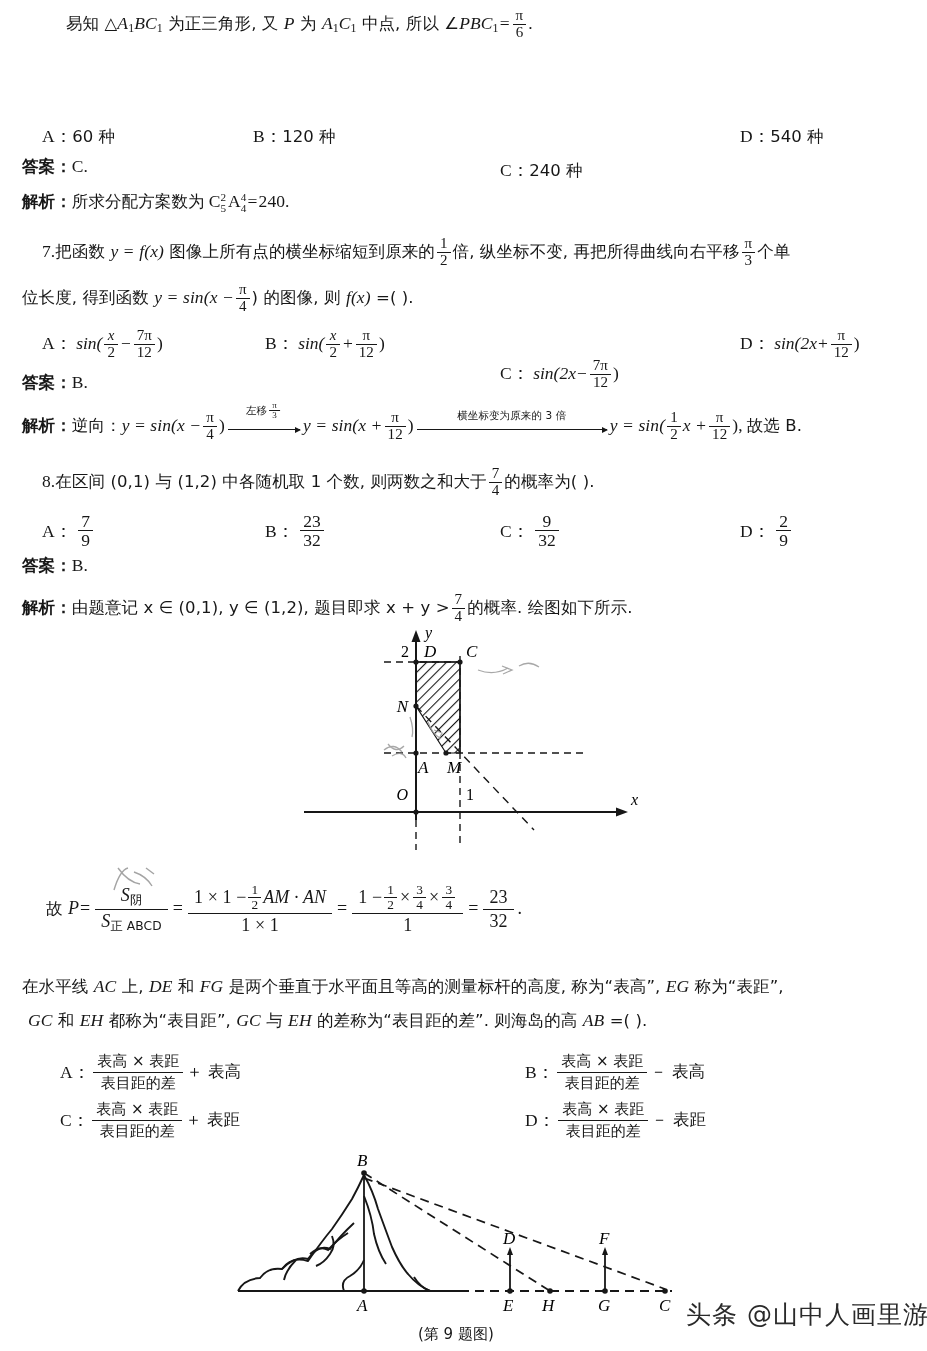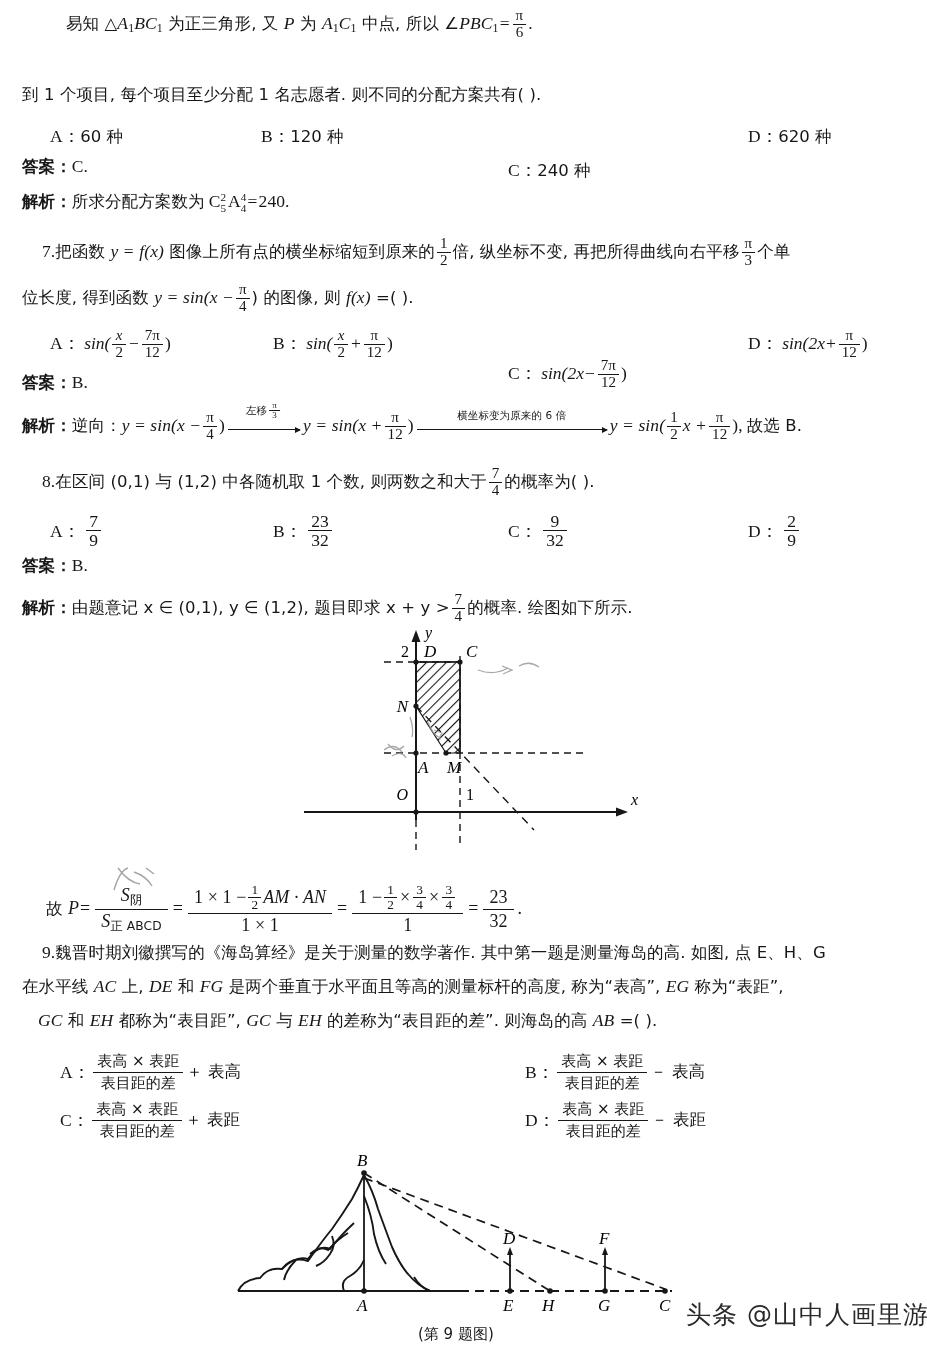--- a/index.html
+++ b/index.html
@@ -12,21 +12,21 @@
     height: 1351px;
     position: relative;
     font-family: "Liberation Serif", "DejaVu Serif", serif;
     color: #171717;
     overflow: hidden;
   }
   .page {
     position: relative;
     width: 927px;
     height: 1047px;
-    padding: 8px;
+    padding: 0;
     box-sizing: border-box;
   }
 
   
   .line {
     position: absolute;
     font-size: 17.5px;
     line-height: 1.0;
     white-space: nowrap;
     letter-spacing: 0.1px;
@@ -137,36 +137,33 @@
 </style>
 </head>
 <body>
 
 <div class="page">
 
   <div class="line" style="left:66px; top:8px;">
     <span class="cn">易知 △</span><span class="mi">A</span><span class="sub mn">1</span><span class="mi">BC</span><span class="sub mn">1</span><span class="cn"> 为正三角形, 又 </span><span class="mi">P</span><span class="cn"> 为 </span><span class="mi">A</span><span class="sub mn">1</span><span class="mi">C</span><span class="sub mn">1</span><span class="cn"> 中点, 所以 ∠</span><span class="mi">PBC</span><span class="sub mn">1</span><span class="op">=</span><span class="frac"><span class="num mn">π</span><span class="den mn">6</span></span><span class="mn">.</span>
   </div>
 
-  <div class="line" style="left:22px; top:86px;">
-    <span class="cn">到 1 个项目, 每个项目至少分配 1 名志愿者. 则不同的分配方案共有(  ).</span>
-  </div>
 
   <div class="optrow" style="top:124px;">
     <div class="opt" style="left:42px;">
       <span class="optlab">A：</span><span class="cn">60 种</span>
     </div>
     <div class="opt" style="left:253px;">
       <span class="optlab">B：</span><span class="cn">120 种</span>
     </div>
     <div class="opt" style="left:500px;margin-top:34px;">
       <span class="optlab">C：</span><span class="cn">240 种</span>
     </div>
     <div class="opt" style="left:740px;">
-      <span class="optlab">D：</span><span class="cn">620 种</span>
+      <span class="optlab">D：</span><span class="cn">540 种</span>
     </div>
   </div>
 
   <div class="line" style="left:22px; top:158px;">
     <span class="cn bold">答案：</span><span class="mn">C.</span>
   </div>
 
   <div class="line" style="left:22px; top:192px;">
     <span class="cn bold">解析：</span><span class="cn">所求分配方案数为</span><span class="mn" style="margin-left:4px;">C</span><span style="display:inline-block;vertical-align:middle;font-size:0.64em;line-height:1.0;text-align:left;"><span style="display:block;">2</span><span style="display:block;">5</span></span><span class="mn" style="margin-left:2px;">A</span><span style="display:inline-block;vertical-align:middle;font-size:0.64em;line-height:1.0;text-align:left;"><span style="display:block;">4</span><span style="display:block;">4</span></span><span class="op">=</span><span class="mn">240.</span>
   </div>
@@ -193,21 +190,21 @@
     </div>
   </div>
 
   <div class="line" style="left:22px; top:374px;">
     <span class="cn bold">答案：</span><span class="mn">B.</span>
   </div>
 
   <div class="line" style="left:22px; top:410px;">
     <span class="cn bold">解析：</span><span class="cn">逆向：</span><span class="mi">y = sin(x −</span><span class="frac"><span class="num mn">π</span><span class="den mn">4</span></span><span class="mn">)</span><span class="arrowbox" style="width:72px;"><span class="alabel"><span>左移</span><span class="frac" style="font-size:9px;"><span class="num mn">π</span><span class="den mn">3</span></span></span><span class="shaft">
           <span class="head"></span>
-        </span></span><span class="mi">y = sin(x +</span><span class="frac"><span class="num mn">π</span><span class="den mn">12</span></span><span class="mn">)</span><span class="arrowbox" style="width:190px;"><span class="alabel">横坐标变为原来的 6 倍</span><span class="shaft">
+        </span></span><span class="mi">y = sin(x +</span><span class="frac"><span class="num mn">π</span><span class="den mn">12</span></span><span class="mn">)</span><span class="arrowbox" style="width:190px;"><span class="alabel">横坐标变为原来的 3 倍</span><span class="shaft">
           <span class="head"></span>
         </span></span><span class="mi">y = sin(</span><span class="frac"><span class="num mn">1</span><span class="den mn">2</span></span><span class="mi">x +</span><span class="frac"><span class="num mn">π</span><span class="den mn">12</span></span><span class="mn">),</span><span class="cn" style="margin-left:4px;">故选 B.</span>
   </div>
 
   <div class="line" style="left:42px; top:466px;">
     <span class="mn">8.</span><span class="cn">在区间 (0,1) 与 (1,2) 中各随机取 1 个数, 则两数之和大于</span><span class="frac"><span class="num mn">7</span><span class="den mn">4</span></span><span class="cn">的概率为(  ).</span>
   </div>
 
   <div class="optrow" style="top:512px;">
     <div class="opt" style="left:42px;">
@@ -292,27 +289,24 @@
   <div class="line" style="left:46px; top:883px; font-size:18px;">
     <span class="cn">故 </span><span class="mi">P</span><span class="op">=</span><span class="dfrac"><span class="num"><span class="mi">S</span><span class="sub cn">阴</span></span><span class="den"><span class="mi">S</span><span class="sub cn">正 ABCD</span></span></span><span class="op">=</span><span class="dfrac"><span class="num"><span class="mn">1 × 1 −</span><span class="frac tight"><span class="num mn">1</span><span class="den mn">2</span></span><span class="mi">AM · AN</span></span><span class="den mn">1 × 1</span></span><span class="op">=</span><span class="dfrac"><span class="num"><span class="mn">1 −</span><span class="frac tight"><span class="num mn">1</span><span class="den mn">2</span></span><span class="op">×</span><span class="frac tight"><span class="num mn">3</span><span class="den mn">4</span></span><span class="op">×</span><span class="frac tight"><span class="num mn">3</span><span class="den mn">4</span></span></span><span class="den mn">1</span></span><span class="op">=</span><span class="dfrac"><span class="num mn">23</span><span class="den mn">32</span></span><span class="mn">.</span>
   </div>
 
   <svg style="position:absolute;left:108px;top:862px;" width="80" height="40">
     <g stroke="#8d8d8d" stroke-width="1.4" fill="none" opacity="0.8">
       <path d="M6,28 q6,-20 14,-22 M10,6 q10,14 22,16 M26,10 q12,4 18,14 M38,6 l8,6"></path>
     </g>
   </svg>
 
-  <div class="line" style="left:42px; top:944px;">
-    <span class="mn">9.</span><span class="cn">魏晋时期刘徽撰写的《海岛算经》是关于测量的数学著作. 其中第一题是测量海岛的高. 如图, 点 E、H、G</span>
-  </div>
   <div class="line" style="left:22px; top:978px;">
     <span class="cn">在水平线 </span><span class="mi">AC</span><span class="cn"> 上, </span><span class="mi">DE</span><span class="cn"> 和 </span><span class="mi">FG</span><span class="cn"> 是两个垂直于水平面且等高的测量标杆的高度, 称为“表高”, </span><span class="mi">EG</span><span class="cn"> 称为“表距”,</span>
   </div>
-  <div class="line" style="left:38px; top:1012px;">
+  <div class="line" style="left:28px; top:1012px;">
     <span class="mi">GC</span><span class="cn"> 和 </span><span class="mi">EH</span><span class="cn"> 都称为“表目距”, </span><span class="mi">GC</span><span class="cn"> 与 </span><span class="mi">EH</span><span class="cn"> 的差称为“表目距的差”. 则海岛的高 </span><span class="mi">AB</span><span class="cn"> =(  ).</span>
   </div>
 
   <div class="opt" style="left:60px; top:1052px;">
     <span class="optlab" style="vertical-align:middle;">A：</span><span class="cfrac"><span class="num">表高 × 表距</span><span class="den">表目距的差</span></span><span class="cn" style="vertical-align:middle;">＋ 表高</span>
   </div>
   <div class="opt" style="left:525px; top:1052px;">
     <span class="optlab" style="vertical-align:middle;">B：</span><span class="cfrac"><span class="num">表高 × 表距</span><span class="den">表目距的差</span></span><span class="cn" style="vertical-align:middle;">－ 表高</span>
   </div>
   <div class="opt" style="left:60px; top:1100px;">

